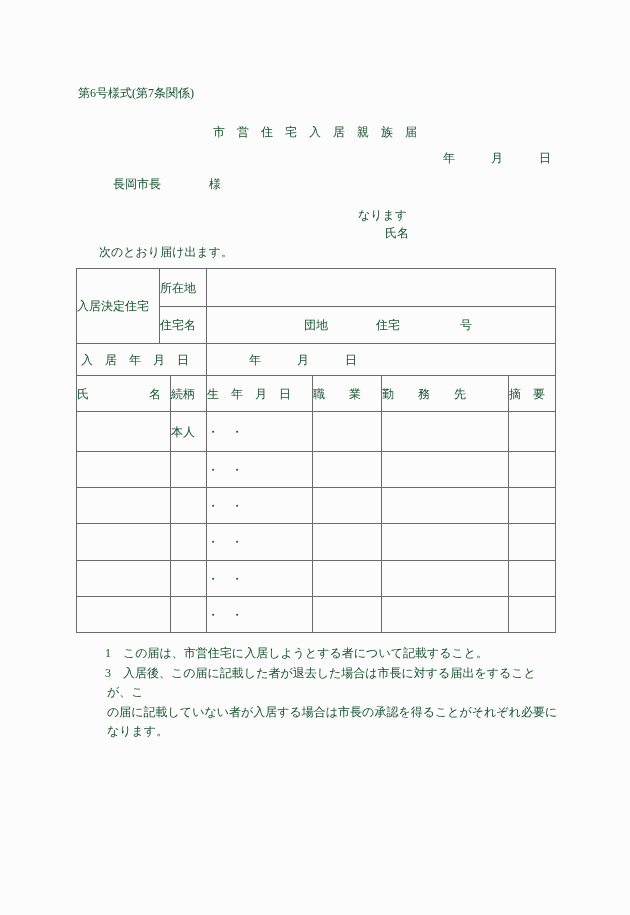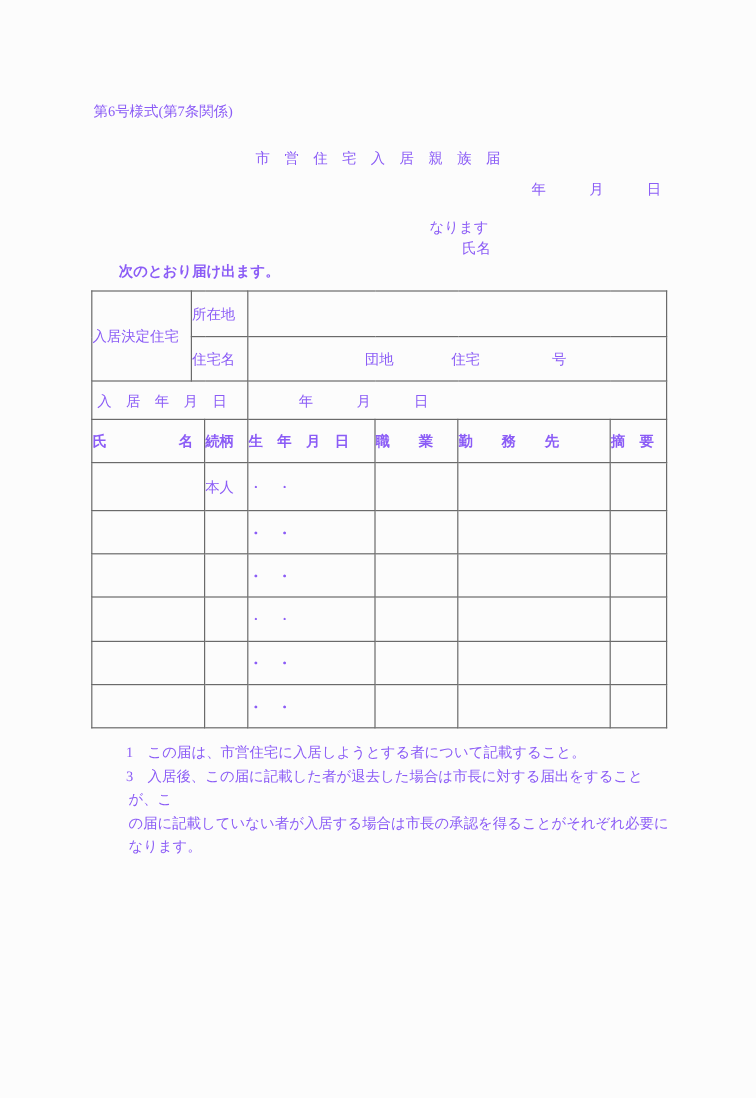--- a/index.html
+++ b/index.html
@@ -2,71 +2,72 @@
 <html lang="ja"><head>
 <meta charset="utf-8">
 <style>
   * { margin: 0; padding: 0; box-sizing: border-box; }
   html, body { background: #ffffff; }
   .page {
     position: relative;
     width: 630px;
     height: 915px;
     background: #fcfcfc;
-    color: #8b5cf6;
+    color: #14532d;
     font-family: "Liberation Serif", "DejaVu Serif", serif;
     font-size: 12px;
     line-height: 14px;
     overflow: hidden;
   }
   .form-code { margin: 86px 0 0 78px; }
   .form-title { margin-top: 25px; text-align: center; }
   .date-line { margin-top: 12px; text-align: right; padding-right: 79px; }
   .addressee-line { margin-top: 12px; margin-left: 113px; }
   .occupant-address { margin-top: 17px; margin-left: 358px; }
   .occupant-name { margin-top: 4px; margin-left: 385px; }
-  .declaration { margin-top: 5px; margin-left: 99px; font-weight: bold; }
+  .declaration { margin-top: 5px; margin-left: 99px; }
 
   table.form-table {
     margin: 9px 0 0 76px;
     border-collapse: collapse;
     table-layout: fixed;
     width: 479px;
   }
   .form-table td {
     border: 1px solid #6a6a6a;
     vertical-align: middle;
     overflow: hidden;
     white-space: nowrap;
   }
   .td-center { text-align: left; }
   .h38 { height: 38px; }
   .h37 { height: 37px; }
   .h32 { height: 32px; }
-  .h36 { height: 36px; font-weight: bold; }
+  .h36 { height: 36px; }
   .h40 { height: 40px; }
   .pad-danchi { padding-left: 97px; }
   .pad-movein-lbl { padding-left: 4px; }
   .pad-movein-val { padding-left: 42px; }
 
   .notes { margin-top: 11px; margin-left: 88px; width: 470px; line-height: 19.5px; }
   .note-item { padding-left: 19px; text-indent: -2px; }
   .note-num { display: inline-block; width: 18px; text-indent: 0; }
 </style>
 </head>
 <body>
 
 <div class="page">
 
   <div class="form-code">第6号様式(第7条関係)</div>
 
   <div class="form-title">市　営　住　宅　入　居　親　族　届</div>
 
   <div class="date-line">年　　　月　　　日</div>
 
+  <div class="addressee-line">長岡市長　　　　様</div>
 
   <div class="occupant-address">なります</div>
 
   <div class="occupant-name">氏名</div>
 
   <div class="declaration">次のとおり届け出ます。</div>
 
   <table class="form-table">
     <colgroup>
       <col style="width:83px">

